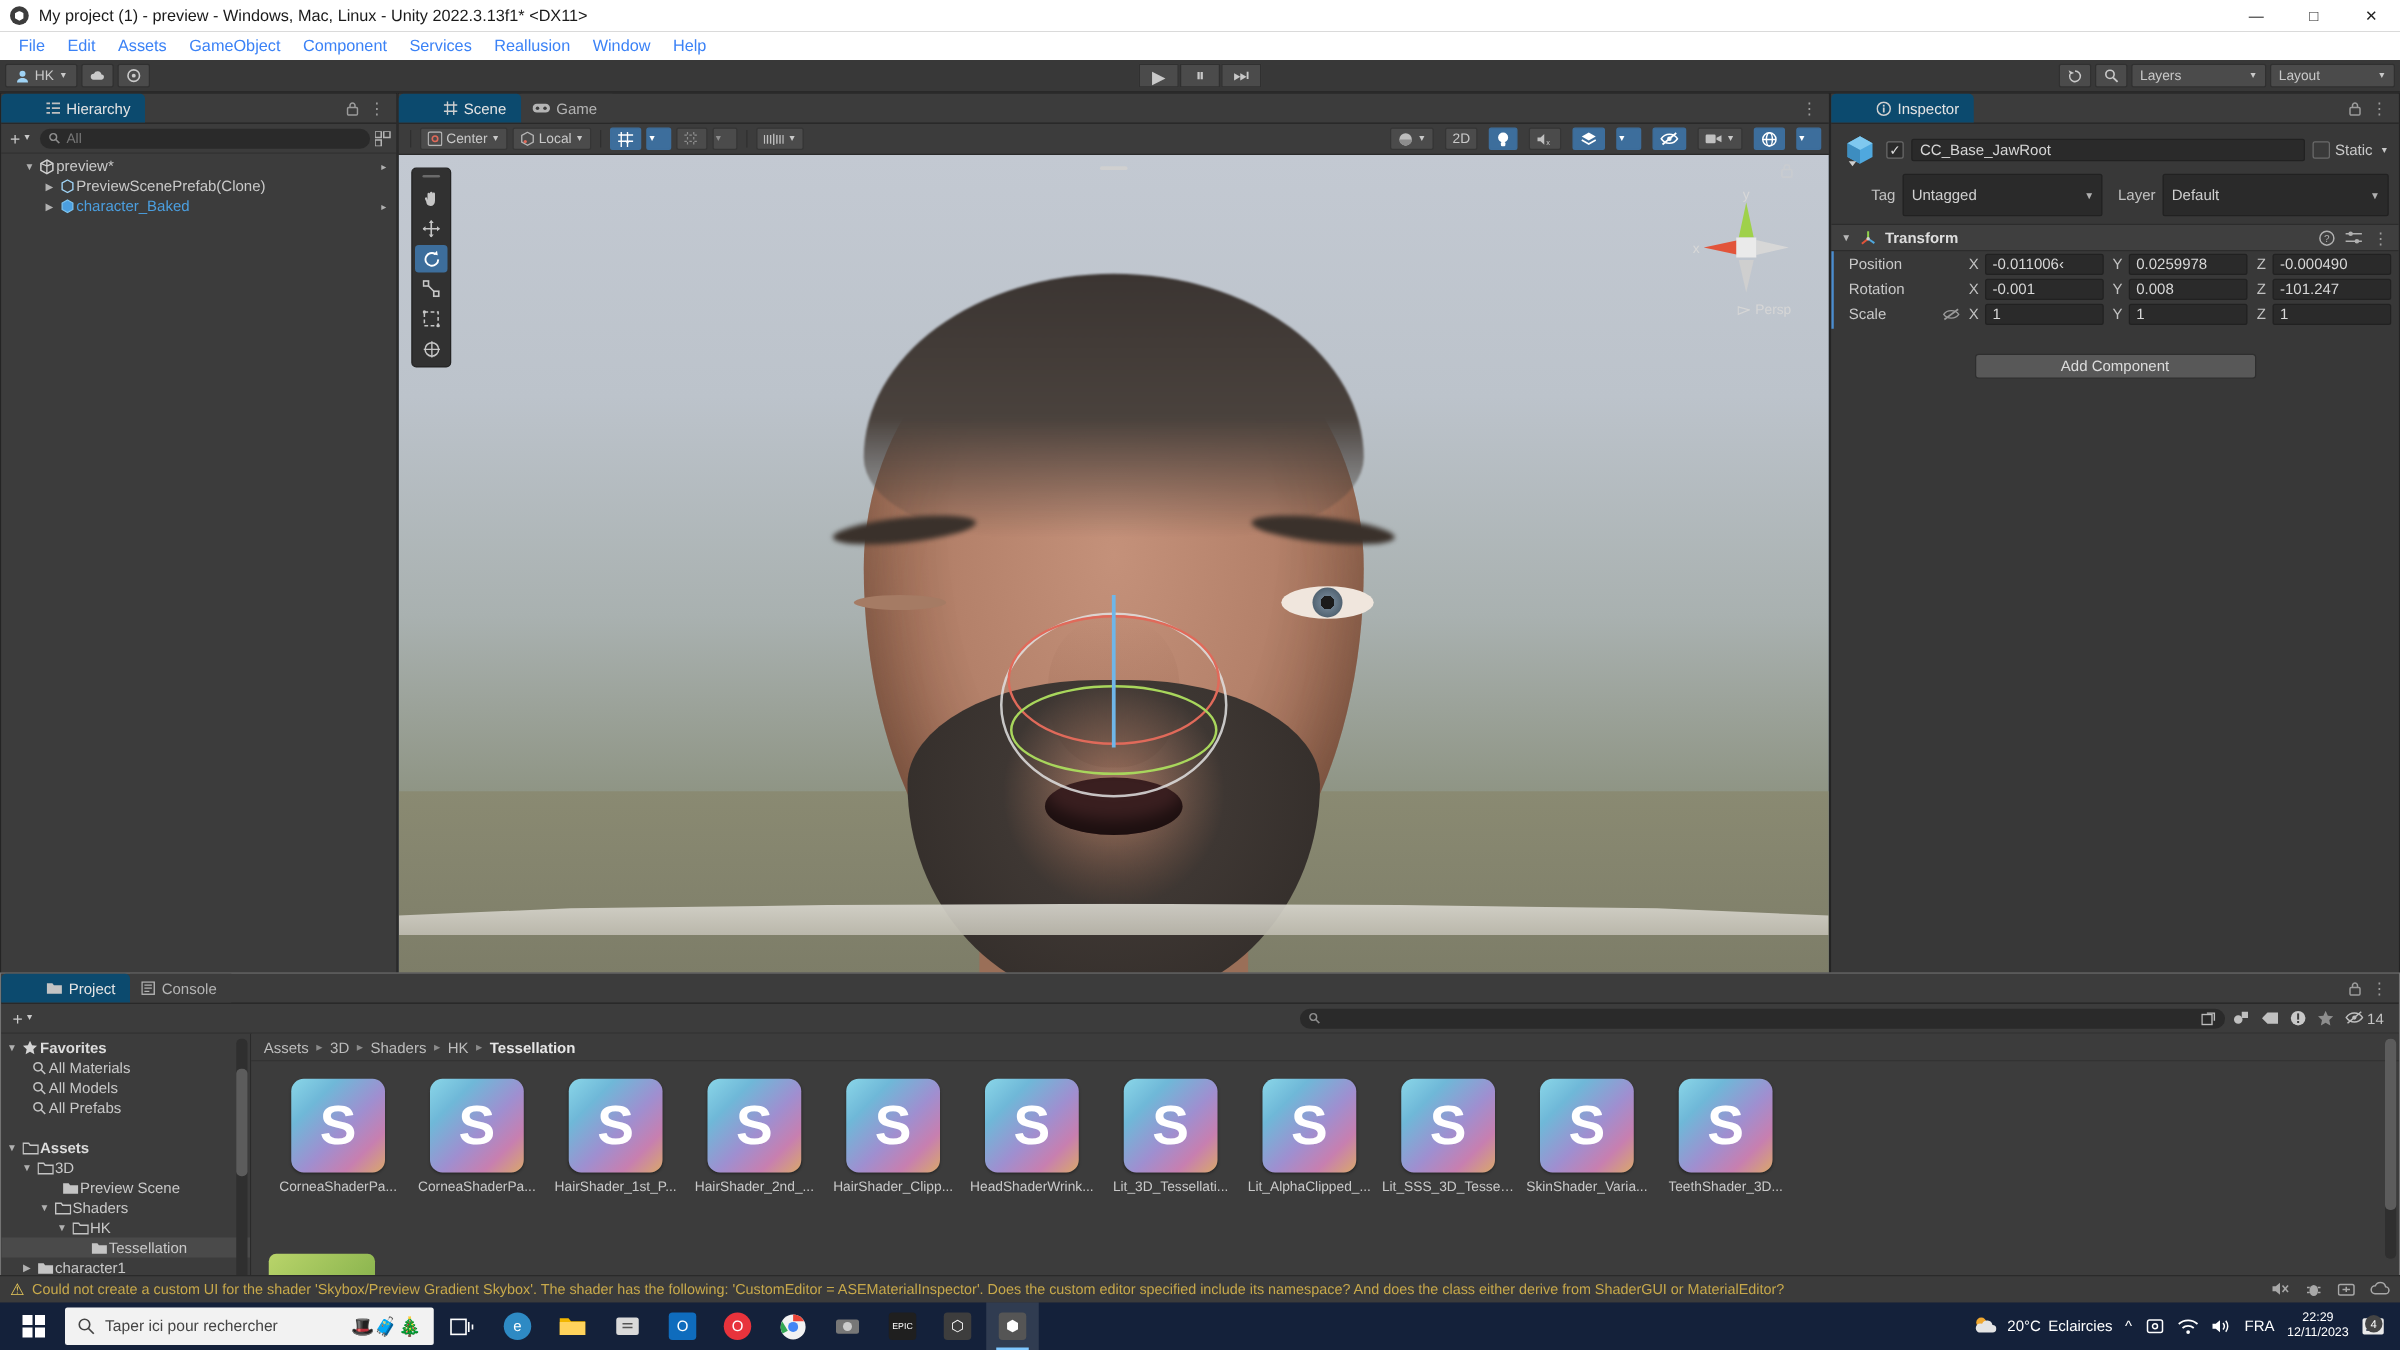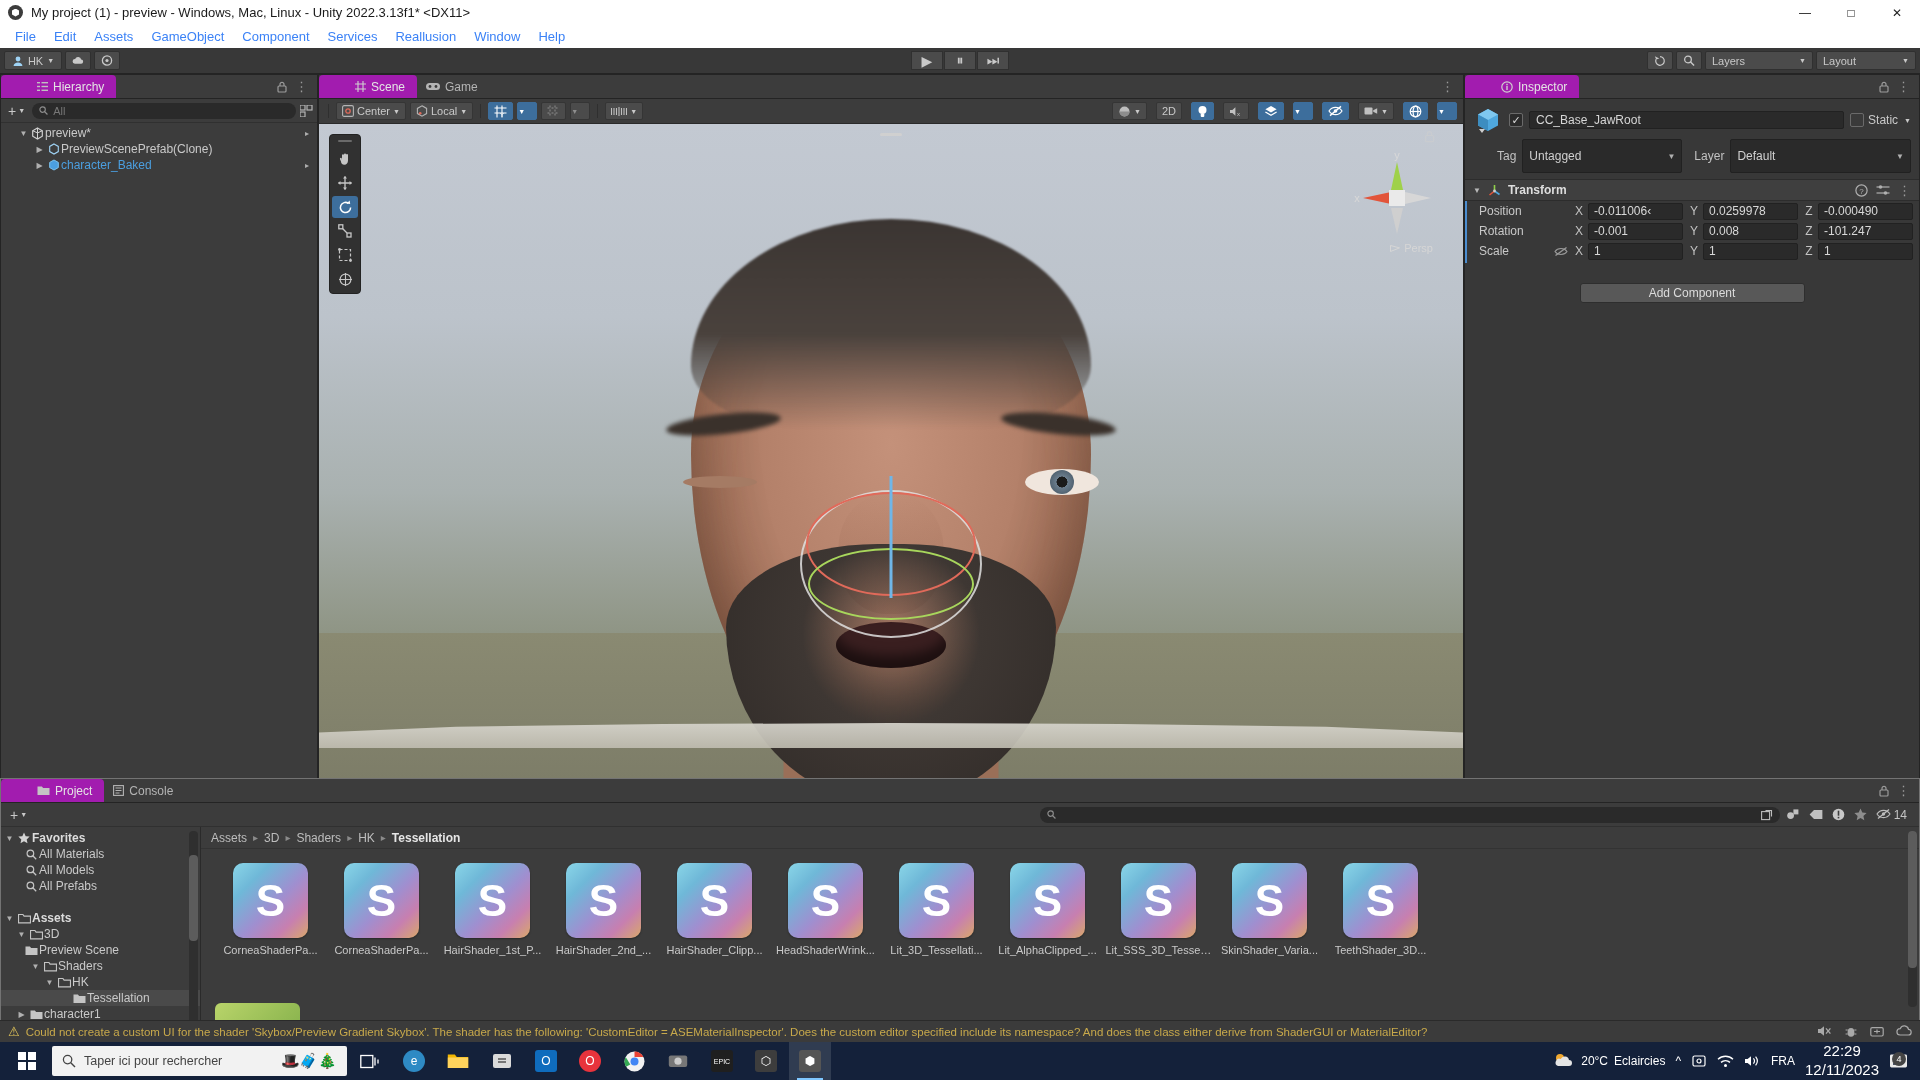--- a/index.html
+++ b/index.html
@@ -82,21 +82,21 @@
 
   .panel { background: #383838; border: 1px solid #242424; display: flex; flex-direction: column; }
   .panel-tabs {
     height: 24px; background: #3c3c3c; display: flex; align-items: stretch;
     border-bottom: 1px solid #242424; position: relative;
   }
   .ptab {
     display: flex; align-items: center; gap: 5px; padding: 0 12px 0 9px;
     font-size: 12px; color: #b4b4b4; background: #3c3c3c;
   }
-  .ptab.active { background: #a21caf; color: #e4e4e4; border-radius: 4px 4px 0 0; padding-left: 36px; }
+  .ptab.active { background: #0c4a6e; color: #e4e4e4; border-radius: 4px 4px 0 0; padding-left: 36px; }
   .ptab-right { margin-left: auto; display: flex; align-items: center; gap: 8px; padding-right: 9px; }
   .dots { letter-spacing: 0; font-size: 13px; color: #9b9b9b; line-height: 1; }
 
   
   .hier-toolbar {
     height: 24px; background: #3c3c3c; display: flex; align-items: center;
     gap: 4px; padding: 0 4px; border-bottom: 1px solid #303030;
   }
   .plus-btn { display: flex; align-items: center; gap: 2px; color: #c9c9c9; font-size: 14px; padding: 0 3px; }
   .search-pill {
@@ -312,21 +312,21 @@
   .tb-search {
     width: 295px; height: 30px; background: #f2f2f2; border-radius: 2px;
     display: flex; align-items: center; gap: 8px; padding: 0 10px; color: #444; font-size: 12.5px;
   }
   .tb-search .emoji { margin-left: auto; display: flex; gap: 2px; font-size: 15px;}
   .tb-icon { width: 42px; height: 38px; display: flex; align-items: center; justify-content: center; position: relative;}
   .tb-icon.active { background: rgba(255,255,255,.12); }
   .tb-icon.active:after { content:""; position:absolute; bottom:0; left:8px; right:8px; height:2px; background:#7fc7ff;}
   .appsq { width: 22px; height: 22px; border-radius: 3px; display:flex;align-items:center;justify-content:center;font-size:12px;color:#fff;}
   .tray { margin-left: auto; display: flex; align-items: center; gap: 10px; color: #fff; font-size: 12px; padding-right: 8px;}
-  .clock { display: flex; flex-direction: column; align-items: center; line-height: 1.25; font-size: 15px;}
+  .clock { display: flex; flex-direction: column; align-items: center; line-height: 1.25; font-size: 10px;}
   .badge-count { position: absolute; right: 2px; bottom: 3px; background: #444; color:#fff; border-radius: 50%;
     width: 14px; height: 14px; font-size: 9px; display: flex; align-items: center; justify-content: center;}
   svg { display: block; }
 </style>
 </head>
 <body>
 
 <div class="app">
 
   <div class="titlebar">
@@ -985,21 +985,21 @@
         </div>
         <div class="trow" style="padding-left:14px">
           <span class="tri">▼</span>
           <span class="fic">
               <svg width="13" height="11" viewBox="0 0 13 11">
                 <path d="M0.5 1.5h4.4l1.2 1.6h6.4v6.8H0.5z" fill="none" stroke="#c4c4c4" stroke-width="1.2"></path>
               </svg>
             </span>
           <span>3D</span>
         </div>
-        <div class="trow" style="padding-left:22px">
+        <div class="trow" style="padding-left:47px">
           <span class="fic">
               <svg width="13" height="11" viewBox="0 0 13 11">
                 <path d="M0.5 1.5h4.4l1.2 1.6h6.4v6.8H0.5z" fill="#c4c4c4"></path>
               </svg>
             </span>
           <span>Preview Scene</span>
         </div>
         <div class="trow" style="padding-left:28px">
           <span class="tri">▼</span>
           <span class="fic">

